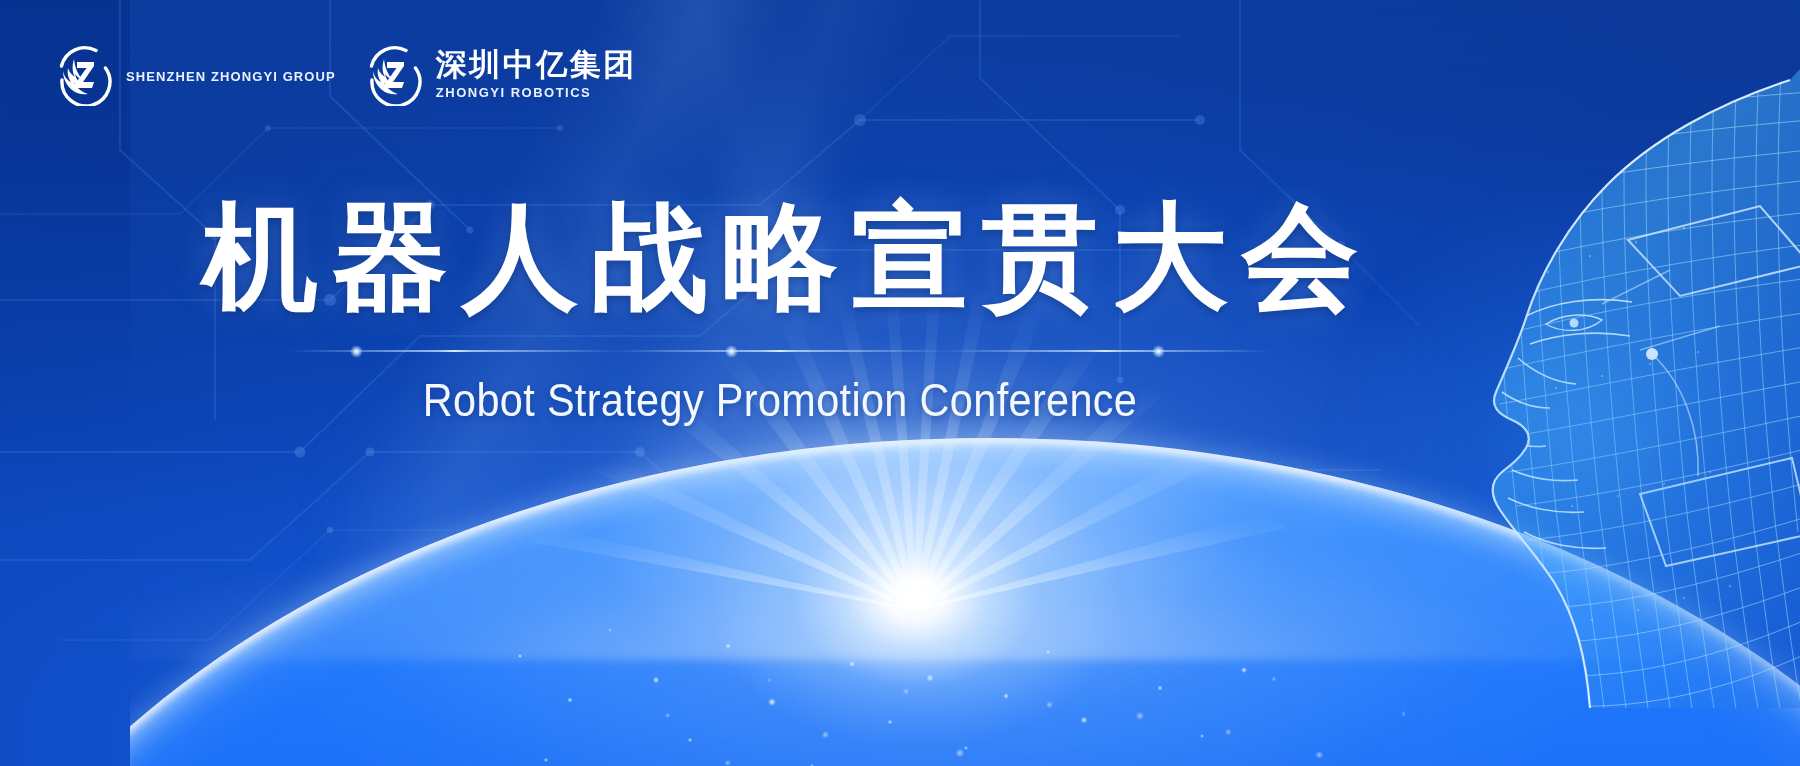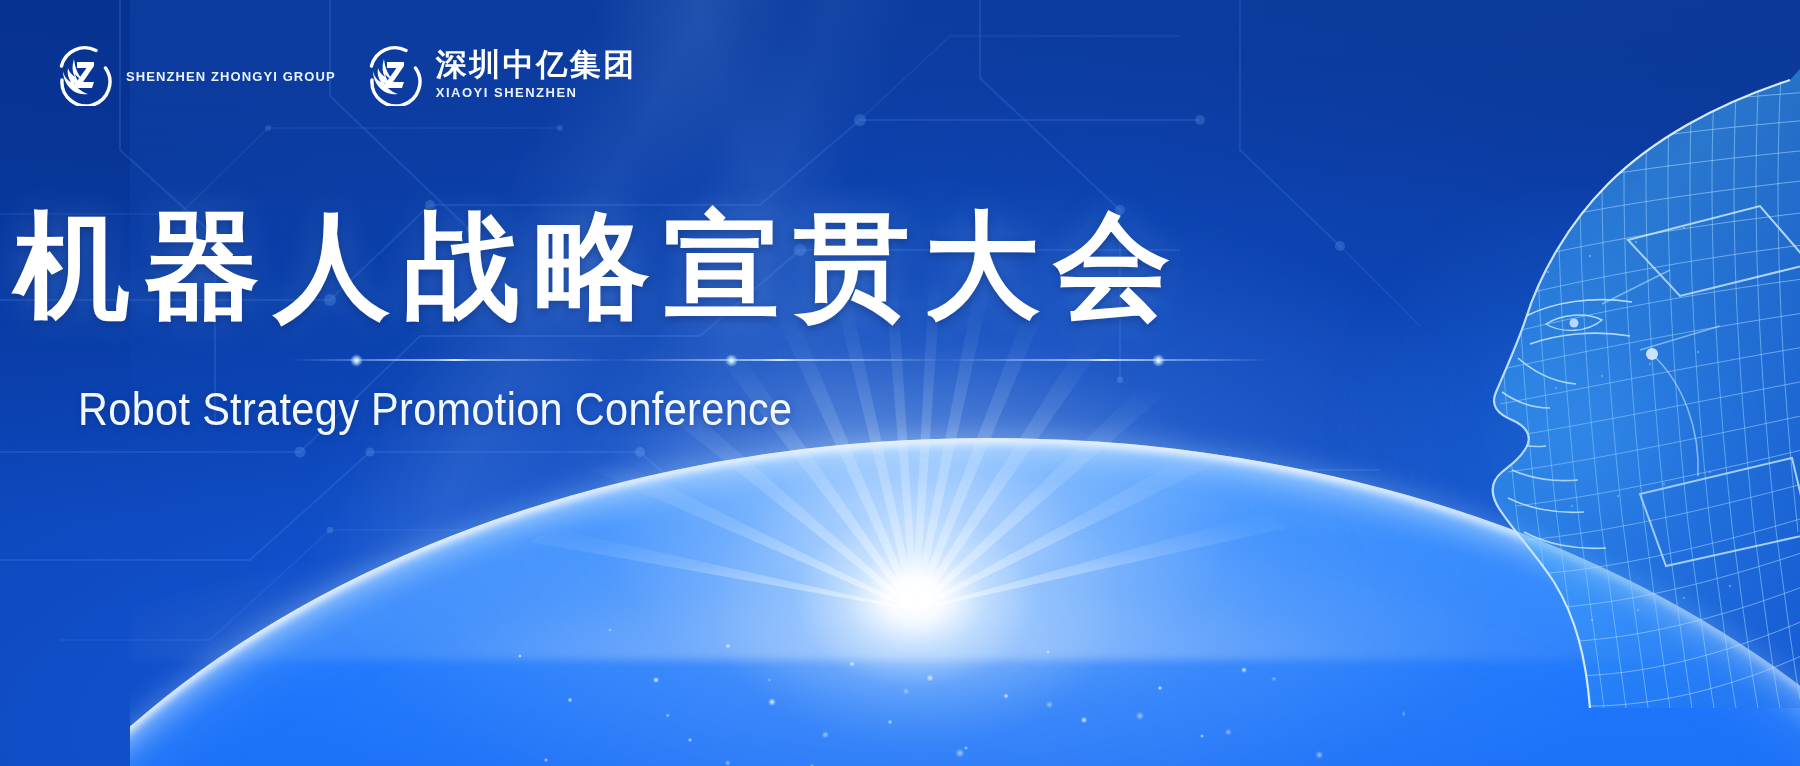--- a/index.html
+++ b/index.html
@@ -239,22 +239,23 @@
     margin-top: 3px;
     white-space: nowrap;
   }
   .logo.xy .logo-cn { letter-spacing: 2.5px; }
   .logo.xy .logo-en { letter-spacing: 1.5px; }
 
   
   .headline {
     position: absolute;
     left: 0;
-    top: 208px;
+    top: 199px;
     width: 1560px;
+    text-align: center;
   }
   .title-cn {
     color: #ffffff;
     font-size: 116px;
     line-height: 1;
     font-weight: 700;
     letter-spacing: 14px;
     text-indent: 14px;
     white-space: nowrap;
     text-shadow:
@@ -553,21 +554,21 @@
           <path d="M53.5,24 A24,24 0 1,1 10,36" fill="none" stroke="#fff" stroke-width="3.4" stroke-linecap="round"></path>
           <path d="M25,18 L42,18 L42,22 L31,38 L42,38 L40,44 L23,44 L23,40 L34.5,24 L25,24 Z" fill="#ffffff"></path>
           <path d="M22,15 C20,22 20,28 23,33 C20,31 17,28 16,24 C15,29 16,34 19,38
                    C15,36 12,32 11,27 C11,34 14,41 20,46 C25,50 31,51 36,50
                    C30,48 25,44 22,39 C25,41 28,42 31,42 C27,39 24,35 23,30
                    C25,33 28,35 31,36 C26,31 23,24 22,15 Z" fill="#ffffff"></path>
         </svg>
       </span>
       <span class="logo-text">
         <span class="logo-cn">深圳中亿集团</span>
-        <span class="logo-en">XIAOYI SHENZHEN</span>
+        <span class="logo-en">ZHONGYI ROBOTICS</span>
       </span>
     </div>
 
   </div>
 
   <div class="headline">
     <div class="title-cn">机器人战略宣贯大会</div>
 
     <div class="divider">
       <span class="streak s1"></span>

